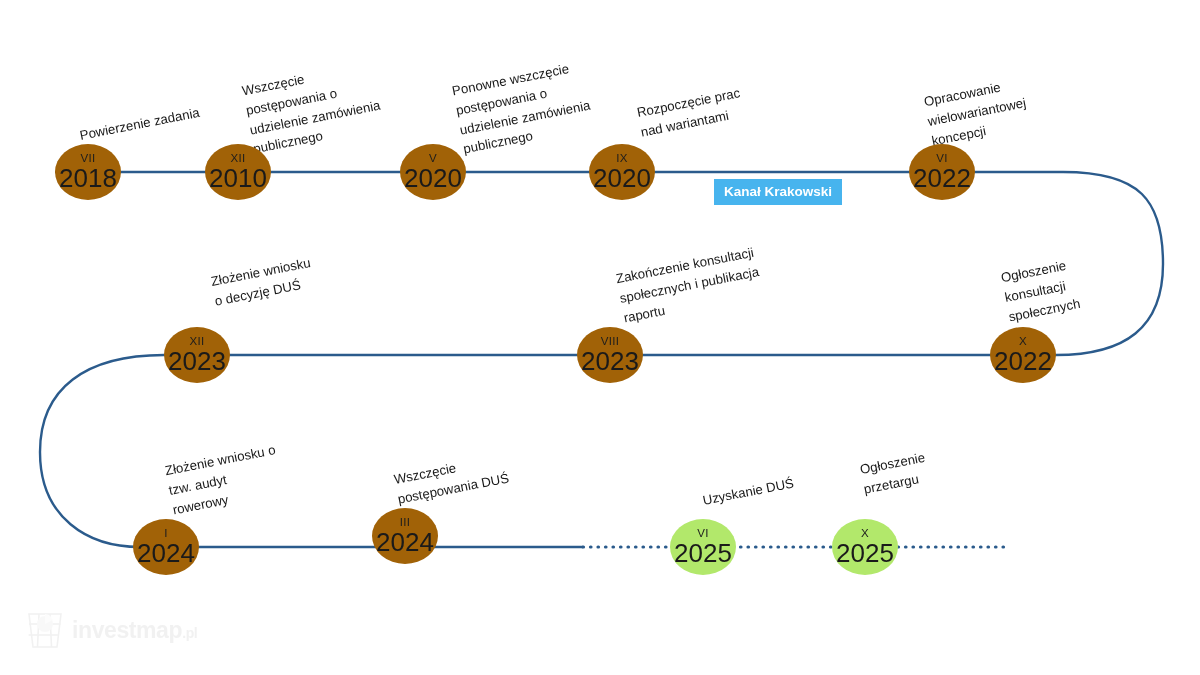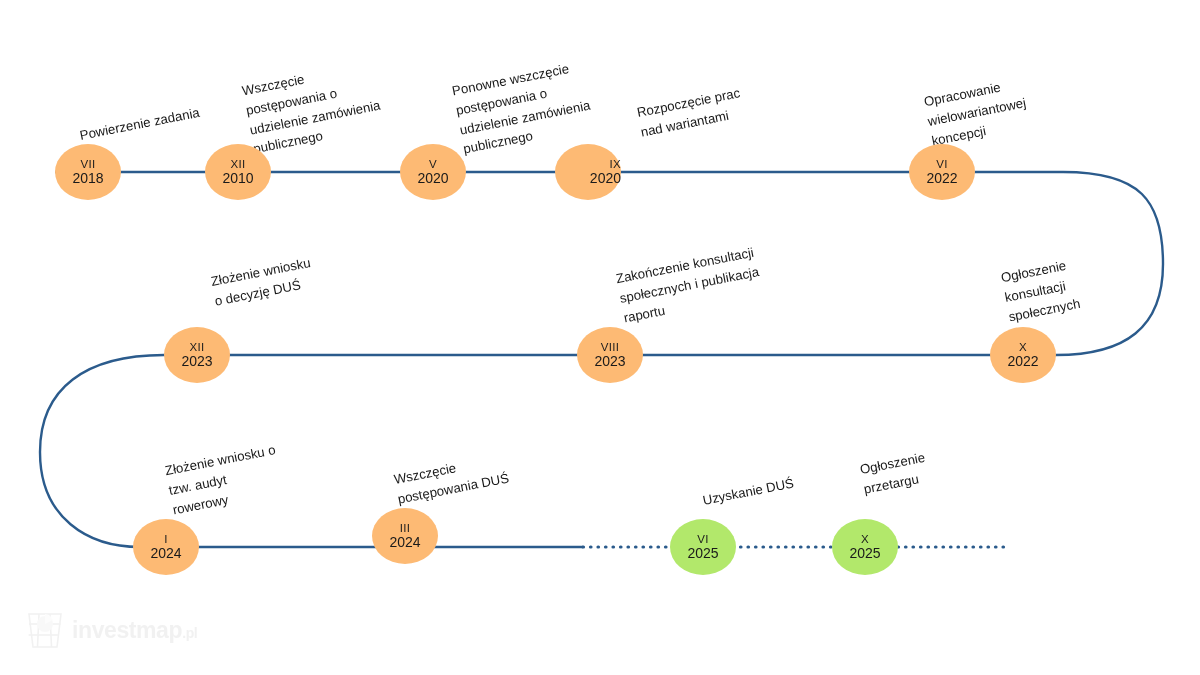--- a/index.html
+++ b/index.html
@@ -30,30 +30,30 @@
     height: 56px;
     border-radius: 50%;
     transform: translate(-50%, -50%);
     display: flex;
     flex-direction: column;
     align-items: center;
     justify-content: center;
     line-height: 1;
     z-index: 5;
   }
-  .node.yellow { background: #fdba74; }
+  .node.yellow { background: #a16207; }
   .node.green  { background: #B2E86B; }
   .node .roman {
     font-size: 11.5px;
     color: #1d1d1d;
     letter-spacing: .3px;
     margin-bottom: 1px;
   }
   .node .year {
-    font-size: 14px;
+    font-size: 26px;
     color: #1a1a1a;
   }
   .evt-label {
     position: absolute;
     font-size: 13.2px;
     color: #1a1a1a;
     line-height: 1.5;
     white-space: pre-line;
     transform-origin: 0 50%;
     z-index: 4;
@@ -119,21 +119,21 @@
         <span class="year">2018</span>
       </div>
       <div class="node yellow" style="left: 238px; top: 172px;">
         <span class="roman">XII</span>
         <span class="year">2010</span>
       </div>
       <div class="node yellow" style="left: 433px; top: 172px;">
         <span class="roman">V</span>
         <span class="year">2020</span>
       </div>
-      <div class="node yellow" style="left: 588px; top: 172px; align-items: flex-end;">
+      <div class="node yellow" style="left: 622px; top: 172px;">
         <span class="roman">IX</span>
         <span class="year">2020</span>
       </div>
       <div class="node yellow" style="left: 942px; top: 172px;">
         <span class="roman">VI</span>
         <span class="year">2022</span>
       </div>
       <div class="node yellow" style="left: 197px; top: 355px;">
         <span class="roman">XII</span>
         <span class="year">2023</span>
@@ -189,20 +189,21 @@
       <div class="evt-label" style="left: 169px; top: 461px; transform: rotate(-11deg);">Złożenie wniosku o
 tzw. audyt
 rowerowy</div>
       <div class="evt-label" style="left: 396px; top: 470px; transform: rotate(-11deg);">Wszczęcie
 postępowania DUŚ</div>
       <div class="evt-label" style="left: 703px; top: 491px; transform: rotate(-11deg);">Uzyskanie DUŚ</div>
       <div class="evt-label" style="left: 862px; top: 460px; transform: rotate(-11deg);">Ogłoszenie
 przetargu</div>
     </div>
 
+  <div class="badge" style="left: 714px; top: 179px; background: rgb(71, 180, 238);">Kanał Krakowski</div>
 
   <div id="watermark">
     <span class="wm-mark">
       <svg viewBox="0 0 38 40" width="38" height="40" xmlns="http://www.w3.org/2000/svg">
         <g fill="none" stroke="#e4e4e4" stroke-width="1.6">
           <path d="M3 4 L35 4 L31 37 L7 37 Z"></path>
           <path d="M3 14 L34.6 14"></path>
           <path d="M2.6 25 L32.6 25"></path>
           <path d="M13 4 L11.5 37"></path>
           <path d="M24 4 L25.5 37"></path>

